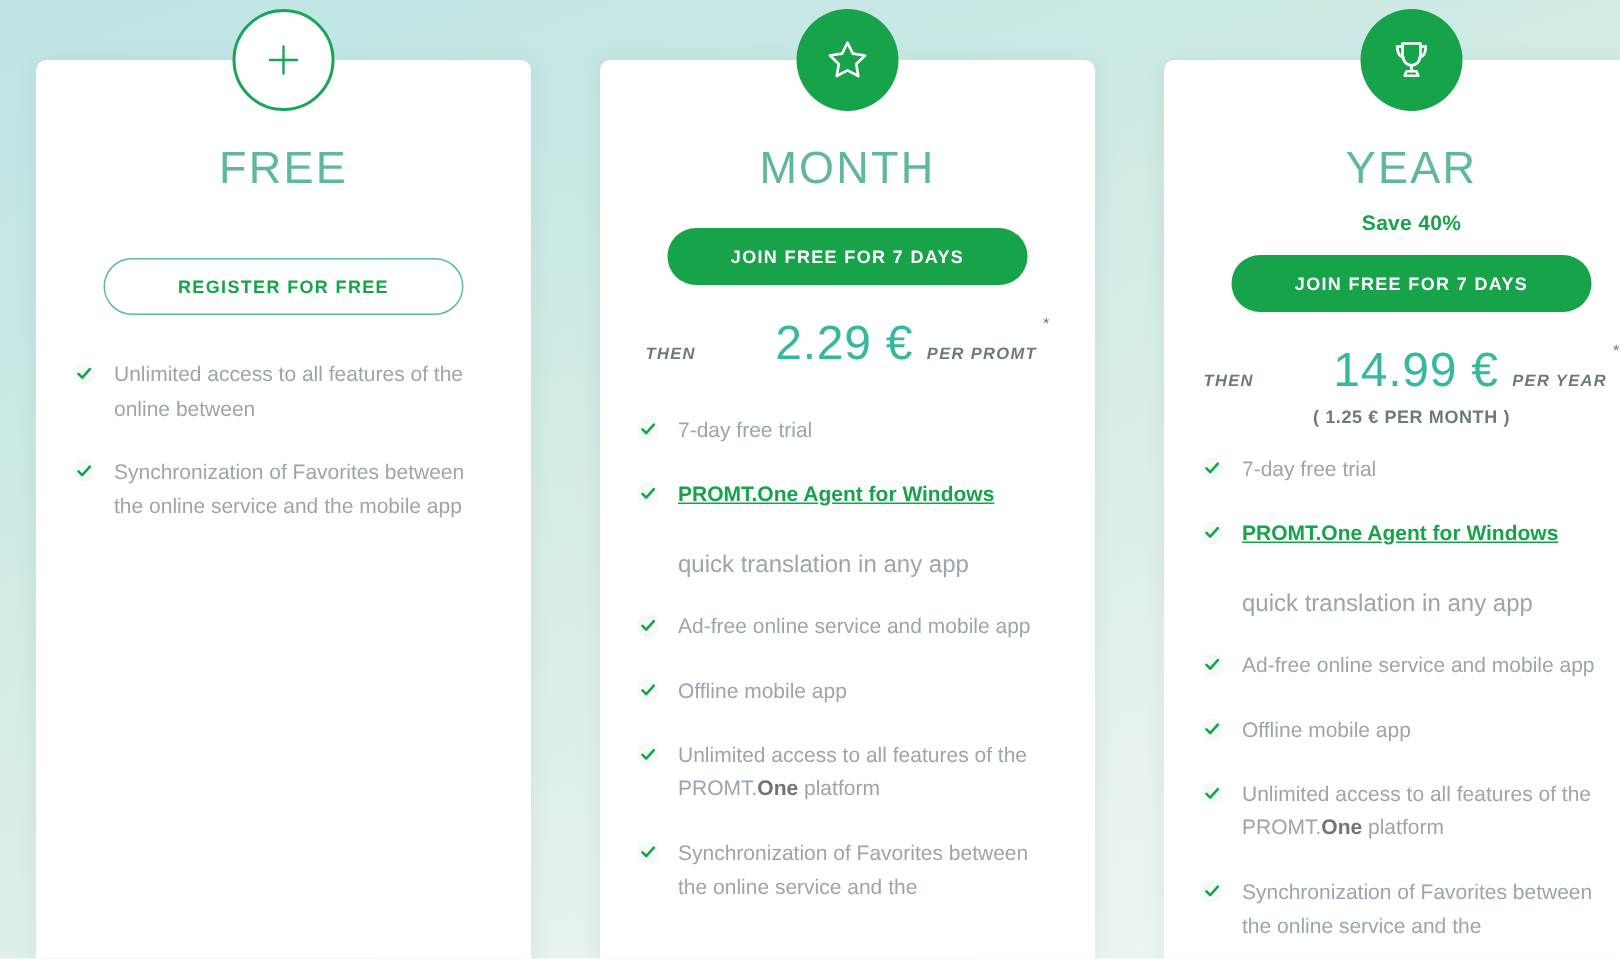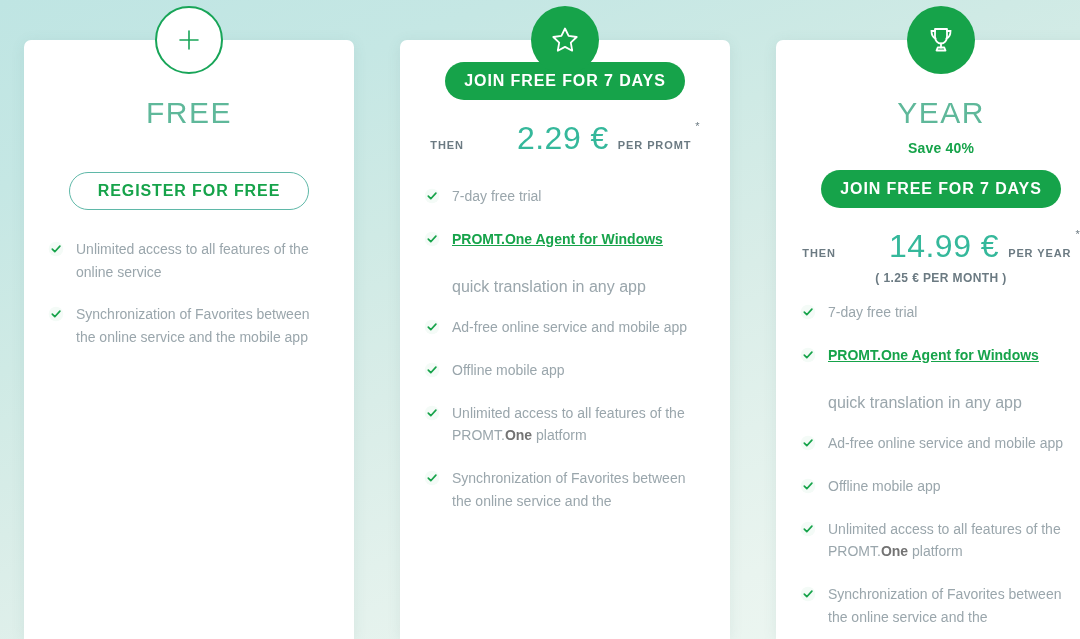--- a/index.html
+++ b/index.html
@@ -75,21 +75,21 @@
   }
 
   
   .btn-wrap { display: flex; justify-content: center; }
   .btn {
     display: inline-flex;
     align-items: center;
     justify-content: center;
     height: 38px;
     border-radius: 19px;
-    font-size: 16px;
+    font-size: 12px;
     font-weight: bold;
     letter-spacing: .9px;
     cursor: pointer;
     user-select: none;
     white-space: nowrap;
   }
   .btn-outline {
     width: 240px;
     margin-top: 42px;
     background: #ffffff;
@@ -110,20 +110,21 @@
     align-items: baseline;
     justify-content: center;
     margin-top: 20px;
     gap: 9px;
   }
   .price-then, .price-period {
     font-size: 11px;
     font-weight: bold;
     letter-spacing: .9px;
     color: #6b7a82;
+    font-style: italic;
   }
   .price-amount {
     font-size: 32px;
     font-weight: 300;
     letter-spacing: .5px;
     color: #35b89b;
     margin-left: 44px;
   }
   .price-star {
     font-size: 11px;
@@ -192,40 +193,41 @@
       <div class="btn btn-outline">REGISTER FOR FREE</div>
     </div>
     <div class="features">
       <div class="feature">
         <span class="check">
           <svg width="16" height="16" viewBox="0 0 16 16">
             <circle cx="8" cy="8" r="7.3" fill="#f4fbf7"></circle>
             <path d="M4.3 8.2 L6.8 10.7 L11.9 5.1" stroke="#16a34a" stroke-width="1.7" fill="none" stroke-linecap="round" stroke-linejoin="round"></path>
           </svg>
         </span>
-        <span class="feature-text">Unlimited access to all features of the online service</span>
+        <span class="feature-text">Unlimited access to all features of the online between</span>
       </div>
       <div class="feature">
         <span class="check">
           <svg width="16" height="16" viewBox="0 0 16 16">
             <circle cx="8" cy="8" r="7.3" fill="#f4fbf7"></circle>
             <path d="M4.3 8.2 L6.8 10.7 L11.9 5.1" stroke="#16a34a" stroke-width="1.7" fill="none" stroke-linecap="round" stroke-linejoin="round"></path>
           </svg>
         </span>
         <span class="feature-text">Synchronization of Favorites between the online service and the mobile app</span>
       </div>
     </div>
   </div>
 
   <div class="card">
     <div class="badge solid">
       <svg width="34" height="34" viewBox="0 0 34 34">
         <path d="M17 5.5 L20.6 12.8 L28.7 14 L22.8 19.7 L24.2 27.7 L17 23.9 L9.8 27.7 L11.2 19.7 L5.3 14 L13.4 12.8 Z" fill="none" stroke="#ffffff" stroke-width="1.8" stroke-linejoin="round"></path>
       </svg>
     </div>
+    <div class="plan-title">MONTH</div>
     <div class="btn-wrap">
       <div class="btn btn-solid">JOIN FREE FOR 7 DAYS</div>
     </div>
     <div class="price-row">
       <span class="price-then">THEN</span>
       <span class="price-amount">2.29 €</span>
       <span class="price-period">PER PROMT</span>
       <span class="price-star">*</span>
     </div>
     <div class="features">

